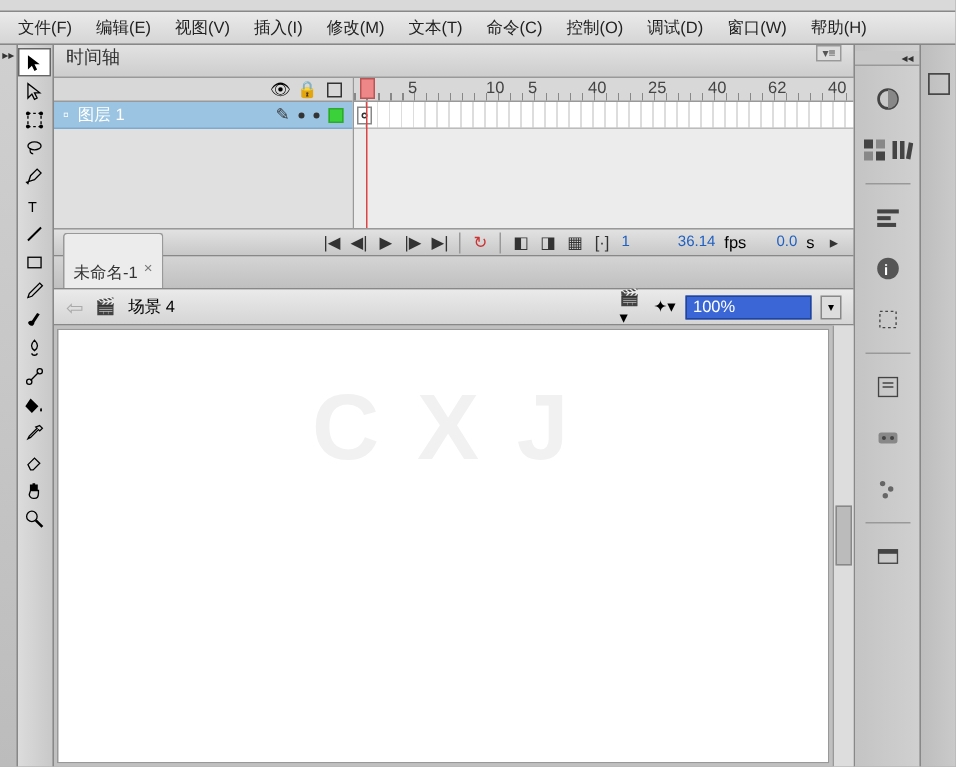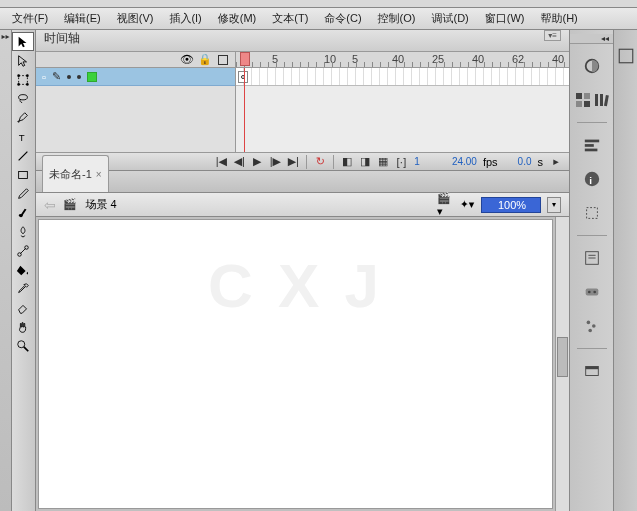--- a/index.html
+++ b/index.html
@@ -40,28 +40,28 @@
 .frames-row .kf{position:absolute;left:2px;top:3px;width:10px;height:12px;background:#fff;border:1px solid #888}
 .frames-row .kfdot{position:absolute;left:5px;top:7px;width:4px;height:4px;border:1px solid #333;border-radius:50%}
 .frames-empty{height:66px;background:#ececec}
 .tl-footer{height:18px;display:flex;align-items:center;background:linear-gradient(#e2e2e2,#c8c8c8);border-top:1px solid #999;gap:6px;padding:0 6px}
 .tl-footer .sec{display:flex;gap:4px;align-items:center}
 .tl-footer .ico{width:14px;height:14px;display:flex;align-items:center;justify-content:center;color:#333;cursor:pointer}
 .tl-footer .div{width:1px;height:14px;background:#999}
 .tl-footer .num{color:#2060c0;font-size:10px}
 .tl-footer .pushright{margin-left:auto}
 .tabbar{height:22px;background:linear-gradient(#d4d4d4,#c0c0c0);border-bottom:1px solid #888;display:flex;align-items:flex-end;padding:0 6px}
-.tab{background:#ececec;border:1px solid #999;border-bottom:none;border-radius:3px 3px 0 0;height:18px;padding:18px 6px;display:flex;align-items:center;gap:4px;font-size:11px;color:#333}
+.tab{background:#ececec;border:1px solid #999;border-bottom:none;border-radius:3px 3px 0 0;height:18px;padding:18px 6px;display:flex;gap:4px;font-size:11px;color:#333}
 .tab .x{color:#777;cursor:pointer;font-size:10px}
 .scenebar{height:24px;background:linear-gradient(#eaeaea,#d5d5d5);border-bottom:1px solid #888;display:flex;align-items:center;padding:0 8px;gap:8px}
 .scenebar .back{color:#aaa;font-size:14px;cursor:pointer}
 .scenebar .clap{color:#3a7ac8}
 .scenebar .right{margin-left:auto;display:flex;align-items:center;gap:6px}
 .scenebar .ico{width:16px;height:16px;display:flex;align-items:center;justify-content:center;cursor:pointer}
-.zoom{background:#3a66d6;color:#fff;border:1px solid #224499;padding:1px 16px;width:60px;height:16px;font-size:11px}
+.zoom{background:#3a66d6;color:#fff;border:1px solid #224499;padding:1px 4px;width:84px;height:16px;font-size:11px}
 .zoom-dd{width:14px;height:16px;background:#ddd;border:1px solid #888;display:flex;align-items:center;justify-content:center;font-size:8px;cursor:pointer}
 .stage-wrap{flex:1;display:flex;position:relative;background:#c0c0c0}
 .stage{flex:1;background:#fff;border:1px solid #999;margin:2px;position:relative;overflow:hidden}
 .watermark{position:absolute;left:50%;top:30px;transform:translateX(-50%);font-size:62px;font-weight:bold;color:#f1f1f1;letter-spacing:4px;pointer-events:none}
 .vscroll{width:14px;background:#ddd;border-left:1px solid #999;position:relative}
 .vscroll .thumb{position:absolute;left:1px;right:1px;top:120px;height:40px;background:#bbb;border:1px solid #888}
 .rightdock{width:44px;background:linear-gradient(to left,#d0d0d0,#c4c4c4);border-left:1px solid #888;display:flex;flex-direction:column;align-items:center;padding:4px 0;gap:10px}
 .rightdock .collapse-r{align-self:flex-start;width:100%;height:10px;background:#c8c8c8;border-bottom:1px solid #999;display:flex;justify-content:flex-end;padding-right:4px;font-size:8px;color:#333;cursor:pointer}
 .rbtn{width:28px;height:24px;display:flex;align-items:center;justify-content:center;cursor:pointer;color:#444;border-radius:2px}
 .rbtn svg{width:18px;height:18px}
@@ -199,20 +199,21 @@
         <div class="layers-col">
           <div class="layers-head">
             <span class="ico">👁</span>
             <span class="ico">🔒</span>
             <span class="ico">
                 <span class="sq"></span>
               </span>
           </div>
           <div class="layer-row">
             <span>▫</span>
+            <span class="name">图层 1</span>
             <span class="pen">✎</span>
             <span class="dot"></span>
             <span class="dot"></span>
             <span class="esq"></span>
           </div>
           <div class="layers-empty"></div>
         </div>
         <div class="frames-col">
           <div class="frames-ruler">
             <div class="playhead"></div>
@@ -255,21 +256,21 @@
         <span class="ico" style="color:#c33">↻</span>
         <span class="div"></span>
         <div class="sec">
           <span class="ico">◧</span>
           <span class="ico">◨</span>
           <span class="ico">▦</span>
           <span class="ico">[·]</span>
         </div>
         <span class="num">1</span>
         <span style="width:20px"></span>
-        <span class="num">24.00</span>
+        <span class="num">36.14</span>
         <span>fps</span>
         <span style="width:8px"></span>
         <span class="num">0.0</span>
         <span>s</span>
         <span class="ico">▸</span>
       </div>
     </div>
 
     <div class="tabbar">
       <div class="tab">

